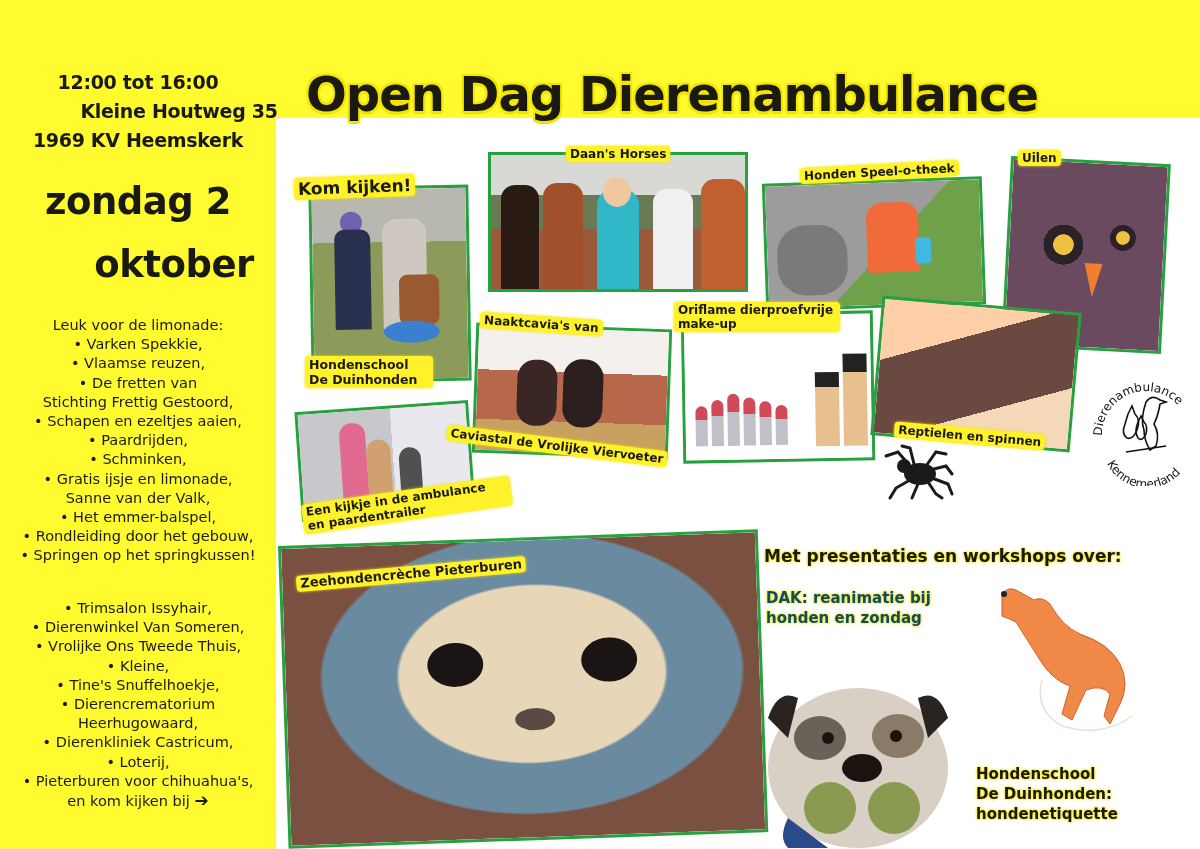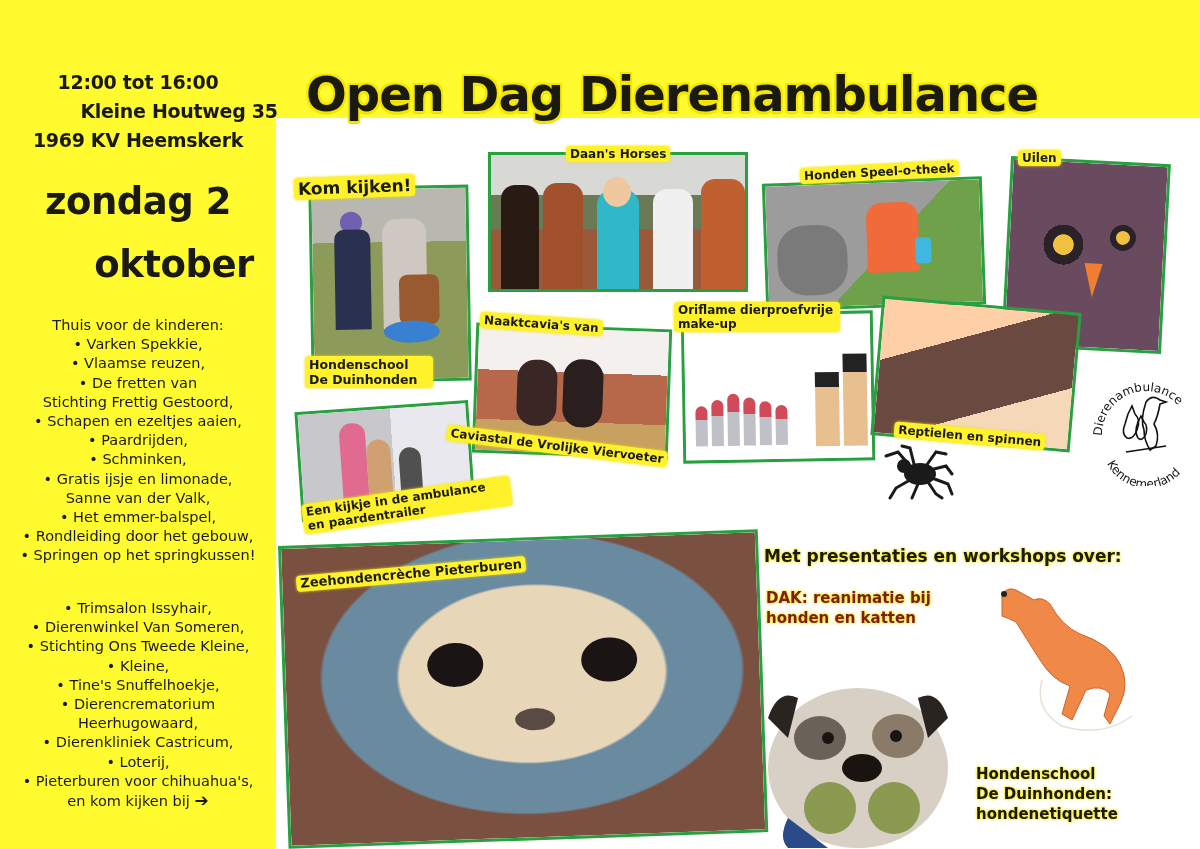--- a/index.html
+++ b/index.html
@@ -47,59 +47,59 @@
   .s-ambulance { background: linear-gradient(90deg, #c8c8cc 0 55%, #e8e8ee 55% 100%); }
   .s-seal { background: radial-gradient(ellipse at 52% 45%, #e8d6b8 0 38%, #6a8aa0 39% 60%, #7a5040 61% 100%); }
 
   .lipstick { position: absolute; bottom: 14px; width: 12px; background: linear-gradient(#d04a5a 0 35%, #c0c0c8 35% 100%); border-radius: 6px 6px 0 0; }
   .foundation { position: absolute; bottom: 12px; width: 24px; background: linear-gradient(#222 0 20%, #e8c090 20% 100%); }
 
   .spider { position: absolute; left: 880px; top: 444px; width: 74px; height: 56px; }
   .logo { position: absolute; left: 1088px; top: 366px; width: 110px; height: 120px; }
 
   .pres-heading { position: absolute; left: 764px; top: 545px; font-weight: bold; font-size: 17px; line-height: 22px; color: #1a1a10; text-shadow: 0 0 3px #f4e600, 0 0 3px #f4e600; white-space: nowrap; }
-  .dak { position: absolute; left: 766px; top: 588px; font-weight: bold; font-size: 15px; line-height: 20px; color: #7f1d1d; text-shadow: 0 0 3px #f4e600, 0 0 3px #f4e600; }
+  .dak { position: absolute; left: 766px; top: 588px; font-weight: bold; font-size: 15px; line-height: 20px; color: #0c4a6e; text-shadow: 0 0 3px #f4e600, 0 0 3px #f4e600; }
   .etiquette { position: absolute; left: 976px; top: 764px; font-weight: bold; font-size: 15px; line-height: 20px; color: #1a1a10; text-shadow: 0 0 3px #f4e600, 0 0 3px #f4e600; }
 
   .dog-cpr { position: absolute; left: 996px; top: 582px; width: 150px; height: 165px; }
   .bulldog { position: absolute; left: 758px; top: 668px; width: 210px; height: 181px; }
 </style>
 </head>
 <body>
 
 <div class="poster">
   <div class="white-area"></div>
 
   <div class="left-col">
     <div class="time">12:00 tot 16:00</div>
     <div class="street">Kleine Houtweg 35</div>
     <div class="city">1969 KV Heemskerk</div>
     <div class="date1">zondag 2</div>
     <div class="date2">oktober</div>
 
     <ul class="list list1">
-      <li>Thuis voor de kinderen:</li>
+      <li>Leuk voor de limonade:</li>
       <li>• Varken Spekkie,</li>
       <li>• Vlaamse reuzen,</li>
       <li>• De fretten van</li>
       <li>Stichting Frettig Gestoord,</li>
       <li>• Schapen en ezeltjes aaien,</li>
       <li>• Paardrijden,</li>
       <li>• Schminken,</li>
       <li>• Gratis ijsje en limonade,</li>
       <li>Sanne van der Valk,</li>
       <li>• Het emmer-balspel,</li>
       <li>• Rondleiding door het gebouw,</li>
       <li>• Springen op het springkussen!</li>
     </ul>
 
     <ul class="list list2">
       <li>• Trimsalon Issyhair,</li>
       <li>• Dierenwinkel Van Someren,</li>
-      <li>• Stichting Ons Tweede Kleine,</li>
+      <li>• Vrolijke Ons Tweede Thuis,</li>
       <li>• Kleine,</li>
       <li>• Tine's Snuffelhoekje,</li>
       <li>• Dierencrematorium</li>
       <li>Heerhugowaard,</li>
       <li>• Dierenkliniek Castricum,</li>
       <li>• Loterij,</li>
       <li>• Pieterburen voor chihuahua's,</li>
       <li><span>en kom kijken bij</span> <span class="arrow">➔</span></li>
     </ul>
   </div>
@@ -224,21 +224,21 @@
     <div class="scene s-seal"></div>
     <div style="position:absolute; left:142px; top:100px; width:56px; height:44px; background:#1a1414; border-radius:50%;"></div>
     <div style="position:absolute; left:296px; top:100px; width:56px; height:44px; background:#1a1414; border-radius:50%;"></div>
     <div style="position:absolute; left:228px; top:168px; width:40px; height:22px; background:#5a4a44; border-radius:50%;"></div>
   </div>
   <div class="label" style="left:296px; top:566px; font-size:13px; transform:rotate(-5deg);">Zeehondencrèche Pieterburen</div>
 
   <div class="pres-heading">Met presentaties en workshops over:</div>
   <div class="dak">
     <div>DAK: reanimatie bij</div>
-    <div>honden en katten</div>
+    <div>honden en zondag</div>
   </div>
 
   <svg class="dog-cpr" viewBox="0 0 150 165">
     <path d="M6 14 q4 -10 14 -6 l18 10 q8 -4 16 4 q12 22 30 30 q30 10 40 30 q10 20 0 40 l-10 20 l-6 -8 l6 -22 q-8 -10 -24 -4 l-14 30 l-10 -6 l8 -28 q-18 -6 -30 -26 q-14 -22 -24 -38 q-8 -4 -14 -6 z" fill="#f08848" stroke="#d06028" stroke-width="1"></path>
     <path d="M46 98 q-8 30 20 46 q40 12 70 -10" fill="none" stroke="#e8e0d0" stroke-width="1.5"></path>
     <circle cx="8" cy="12" r="3" fill="#222"></circle>
   </svg>
 
   <svg class="bulldog" viewBox="0 0 210 181">
     <ellipse cx="100" cy="100" rx="90" ry="80" fill="#d8d0c4"></ellipse>

